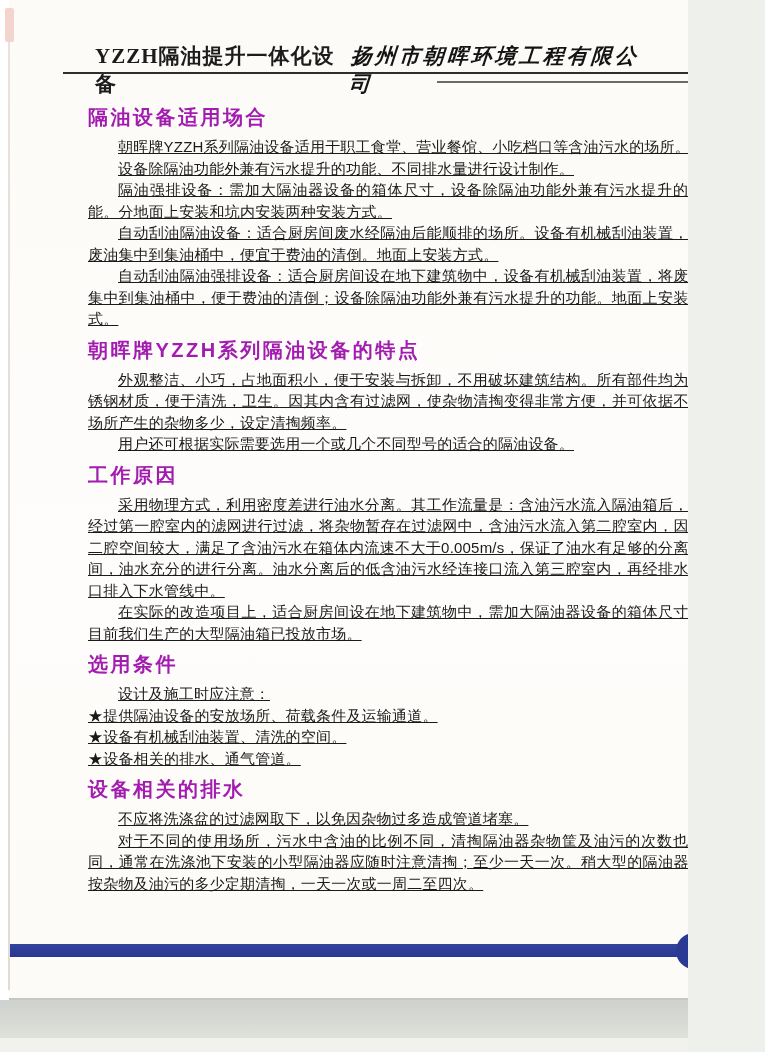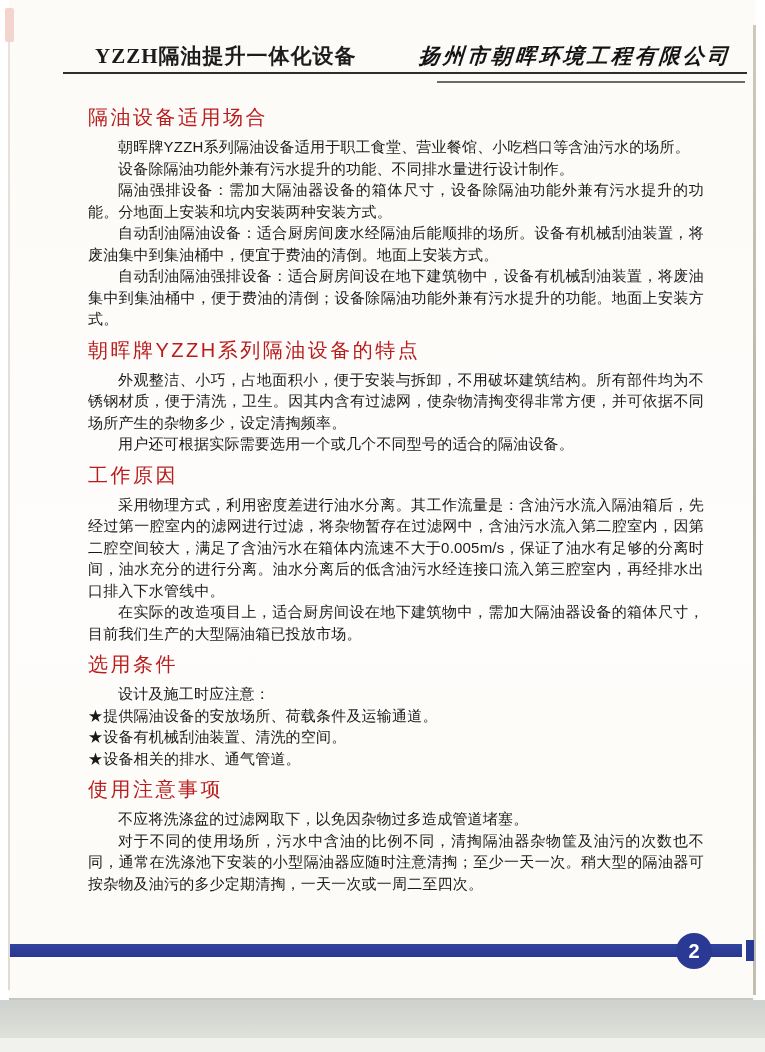--- a/index.html
+++ b/index.html
@@ -1,19 +1,19 @@
 <!DOCTYPE html>
 <html><head>
 <meta charset="utf-8">
 <style>
   * { margin: 0; padding: 0; box-sizing: border-box; }
   html, body { background: #eef0ec; }
   .canvas {
     position: relative;
-    width: 765px;
+    width: 688px;
     height: 1052px;
     overflow: hidden;
     background: #ffffff;
     font-family: "Liberation Sans", sans-serif;
   }
   
   .paper {
     position: absolute;
     left: 9px; top: 0; width: 746px; height: 1000px;
     background: linear-gradient(180deg, #fdfbf8 0%, #fefdfb 60%, #fcfbf7 100%);
@@ -74,33 +74,34 @@
     position: absolute; left: 437px; top: 81px; width: 308px; height: 2px;
     background: #6b6b6b;
   }
   
   .content {
     position: absolute; left: 88px; top: 104px; width: 616px;
     color: #1a1a1a;
   }
   .sec-h {
     font-size: 20px;
-    font-weight: normal;
-    color: #b91c1c;
+    font-weight: bold;
+    color: #a21caf;
     letter-spacing: 2.5px;
     margin-top: 7px;
     margin-bottom: 5px;
   }
   .sec-h.first { margin-top: 0; }
   .para {
     font-size: 15px;
     line-height: 21.5px;
     letter-spacing: 0.2px;
     text-align: justify;
     color: #1a1a1a;
+    text-decoration: underline;
   }
   .para.indent { text-indent: 2em; }
   
   .footer-bar {
     position: absolute; left: 10px; top: 944px; width: 732px; height: 13px;
     background: linear-gradient(180deg, #32449e, #283890);
   }
   .page-circle {
     position: absolute; left: 666px; top: -11px;
     width: 36px; height: 36px; border-radius: 50%;
@@ -159,21 +160,21 @@
 
     <div>
       <h2 class="sec-h">选用条件</h2>
       <p class="para indent">设计及施工时应注意：</p>
       <p class="para">★提供隔油设备的安放场所、荷载条件及运输通道。</p>
       <p class="para">★设备有机械刮油装置、清洗的空间。</p>
       <p class="para">★设备相关的排水、通气管道。</p>
     </div>
 
     <div>
-      <h2 class="sec-h">使用注意事项</h2>
+      <h2 class="sec-h">设备相关的排水</h2>
       <p class="para indent">不应将洗涤盆的过滤网取下，以免因杂物过多造成管道堵塞。</p>
       <p class="para indent">对于不同的使用场所，污水中含油的比例不同，清掏隔油器杂物筐及油污的次数也不同，通常在洗涤池下安装的小型隔油器应随时注意清掏；至少一天一次。稍大型的隔油器可按杂物及油污的多少定期清掏，一天一次或一周二至四次。</p>
     </div>
 
   </div>
 
   <div class="footer-bar">
     <div class="page-circle">
       <span class="page-num">2</span>
     </div>

